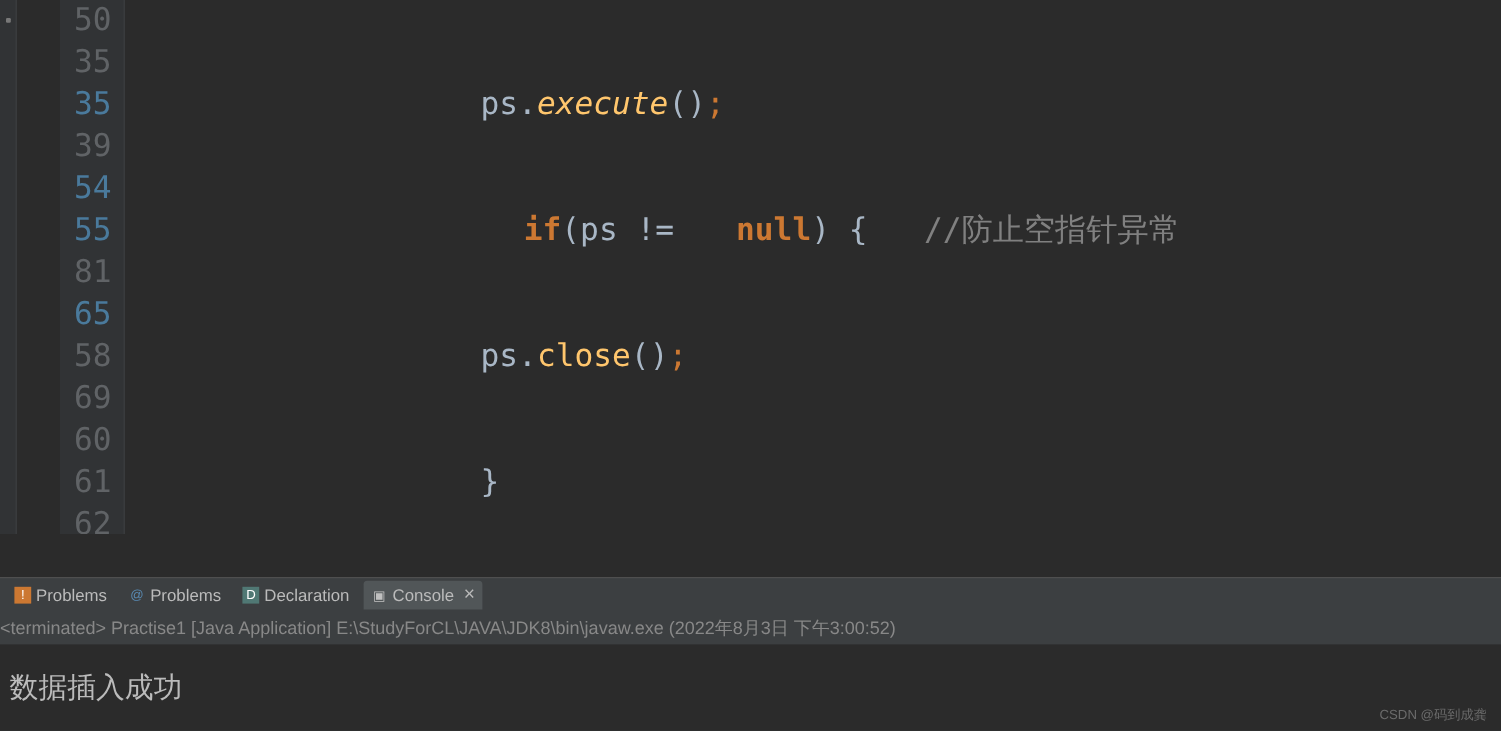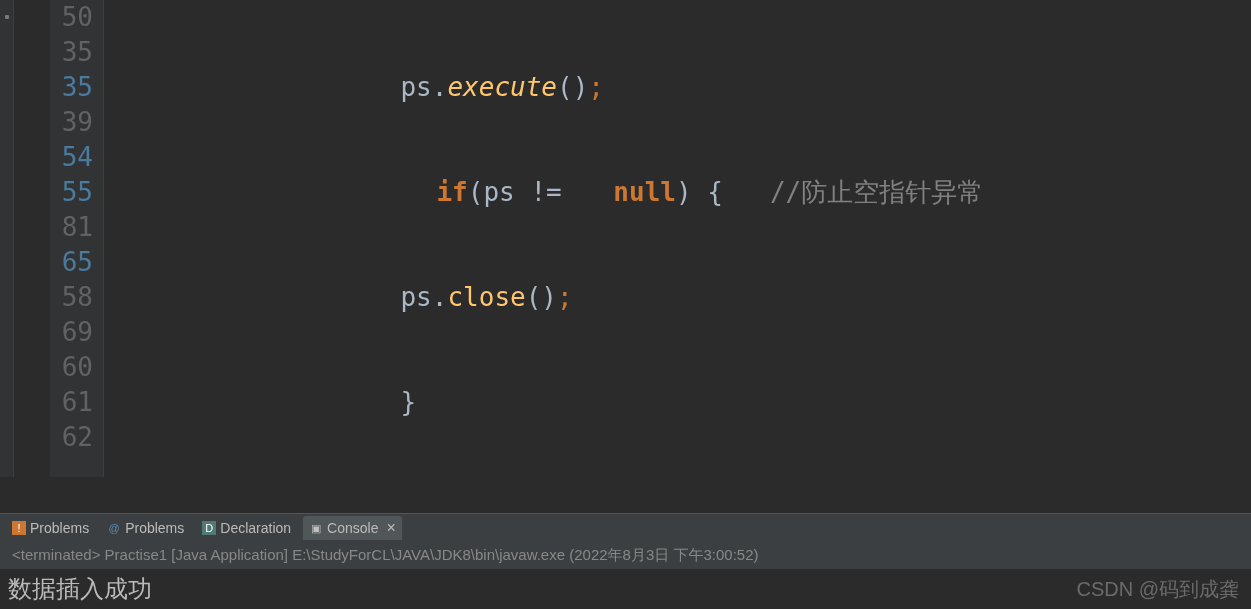--- a/index.html
+++ b/index.html
@@ -104,37 +104,37 @@
     .icon-console { color: #c0c0c0; }
     .tab-close {
       margin-left: 4px;
       font-size: 16px;
       color: #bbbbbb;
     }
     .console-info {
       font-family: sans-serif;
       font-size: 15px;
       color: #888;
-      padding: 4px 12px;
+      padding: 4px 0;
       background: #3c3f41;
     }
     .console-output {
       font-family: "Microsoft YaHei", sans-serif;
       font-size: 24px;
       color: #bbbbbb;
-      padding: 4px 8px;
+      padding: 20px 8px;
       background: #2b2b2b;
       min-height: 36px;
     }
     .watermark {
       position: absolute;
       bottom: 6px;
       right: 12px;
       font-family: sans-serif;
-      font-size: 20px;
+      font-size: 11px;
       color: #6b6b6b;
     }
   </style>
 </head>
 <body>
 
 <div class="editor-area">
   <div class="left-margin">
     <div class="margin-dot"></div>
   </div>

